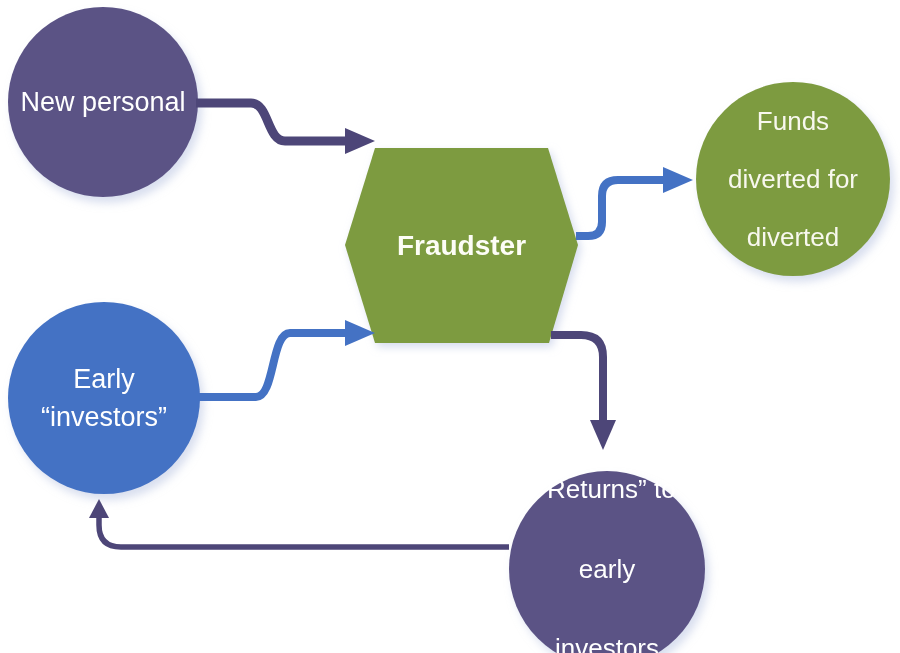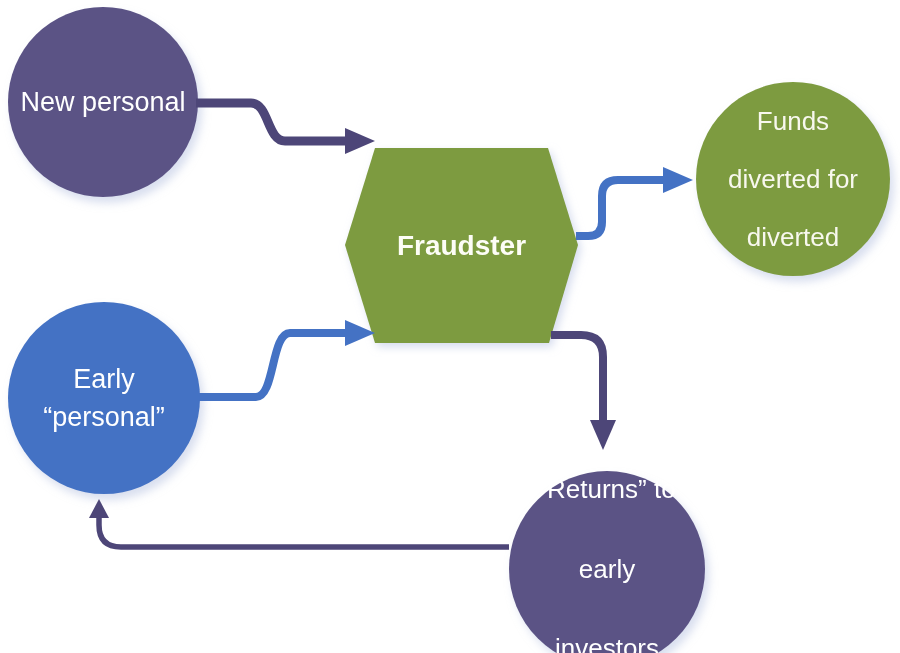--- a/index.html
+++ b/index.html
@@ -34,21 +34,21 @@
 <body>
 
 <div id="canvas">
 
   <div class="node" id="node-new-victims" style="background-color: rgb(91, 83, 133);">
     <div class="ln">New personal</div>
   </div>
 
   <div class="node" id="node-early-investors" style="background-color: rgb(68, 114, 196);">
     <div class="ln">Early</div>
-    <div class="ln">“personal”</div>
+    <div class="ln">“investors”</div>
   </div>
 
   <div id="hex-wrap">
     <div id="hex-shape" style="background-color: rgb(125, 155, 64);">
       <div class="ln">Fraudster</div>
     </div>
   </div>
 
   <div class="node" id="node-funds-diverted" style="background-color: rgb(125, 155, 64); gap: 20px;">
     <div class="ln">Funds</div>

